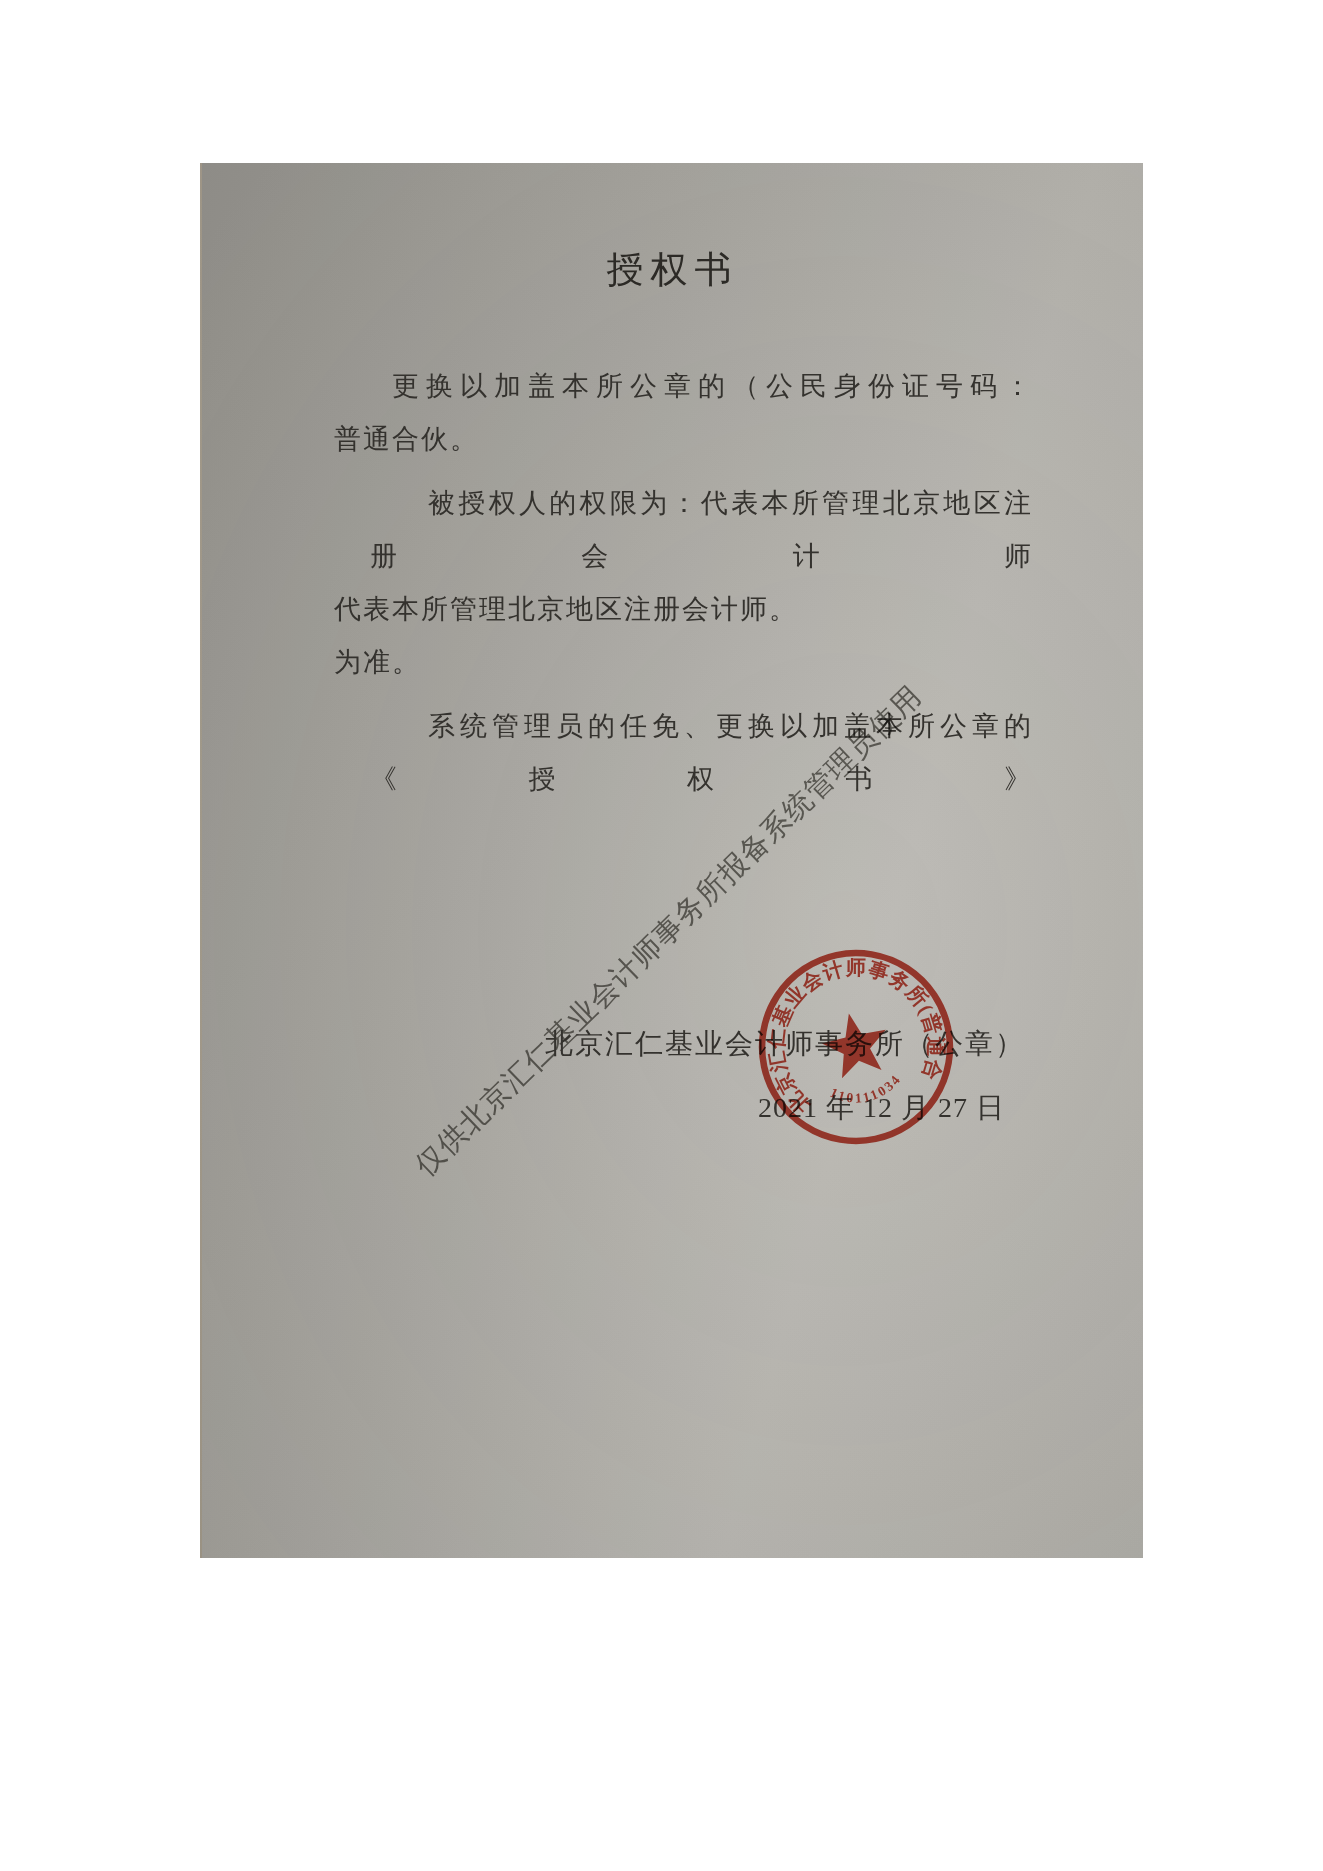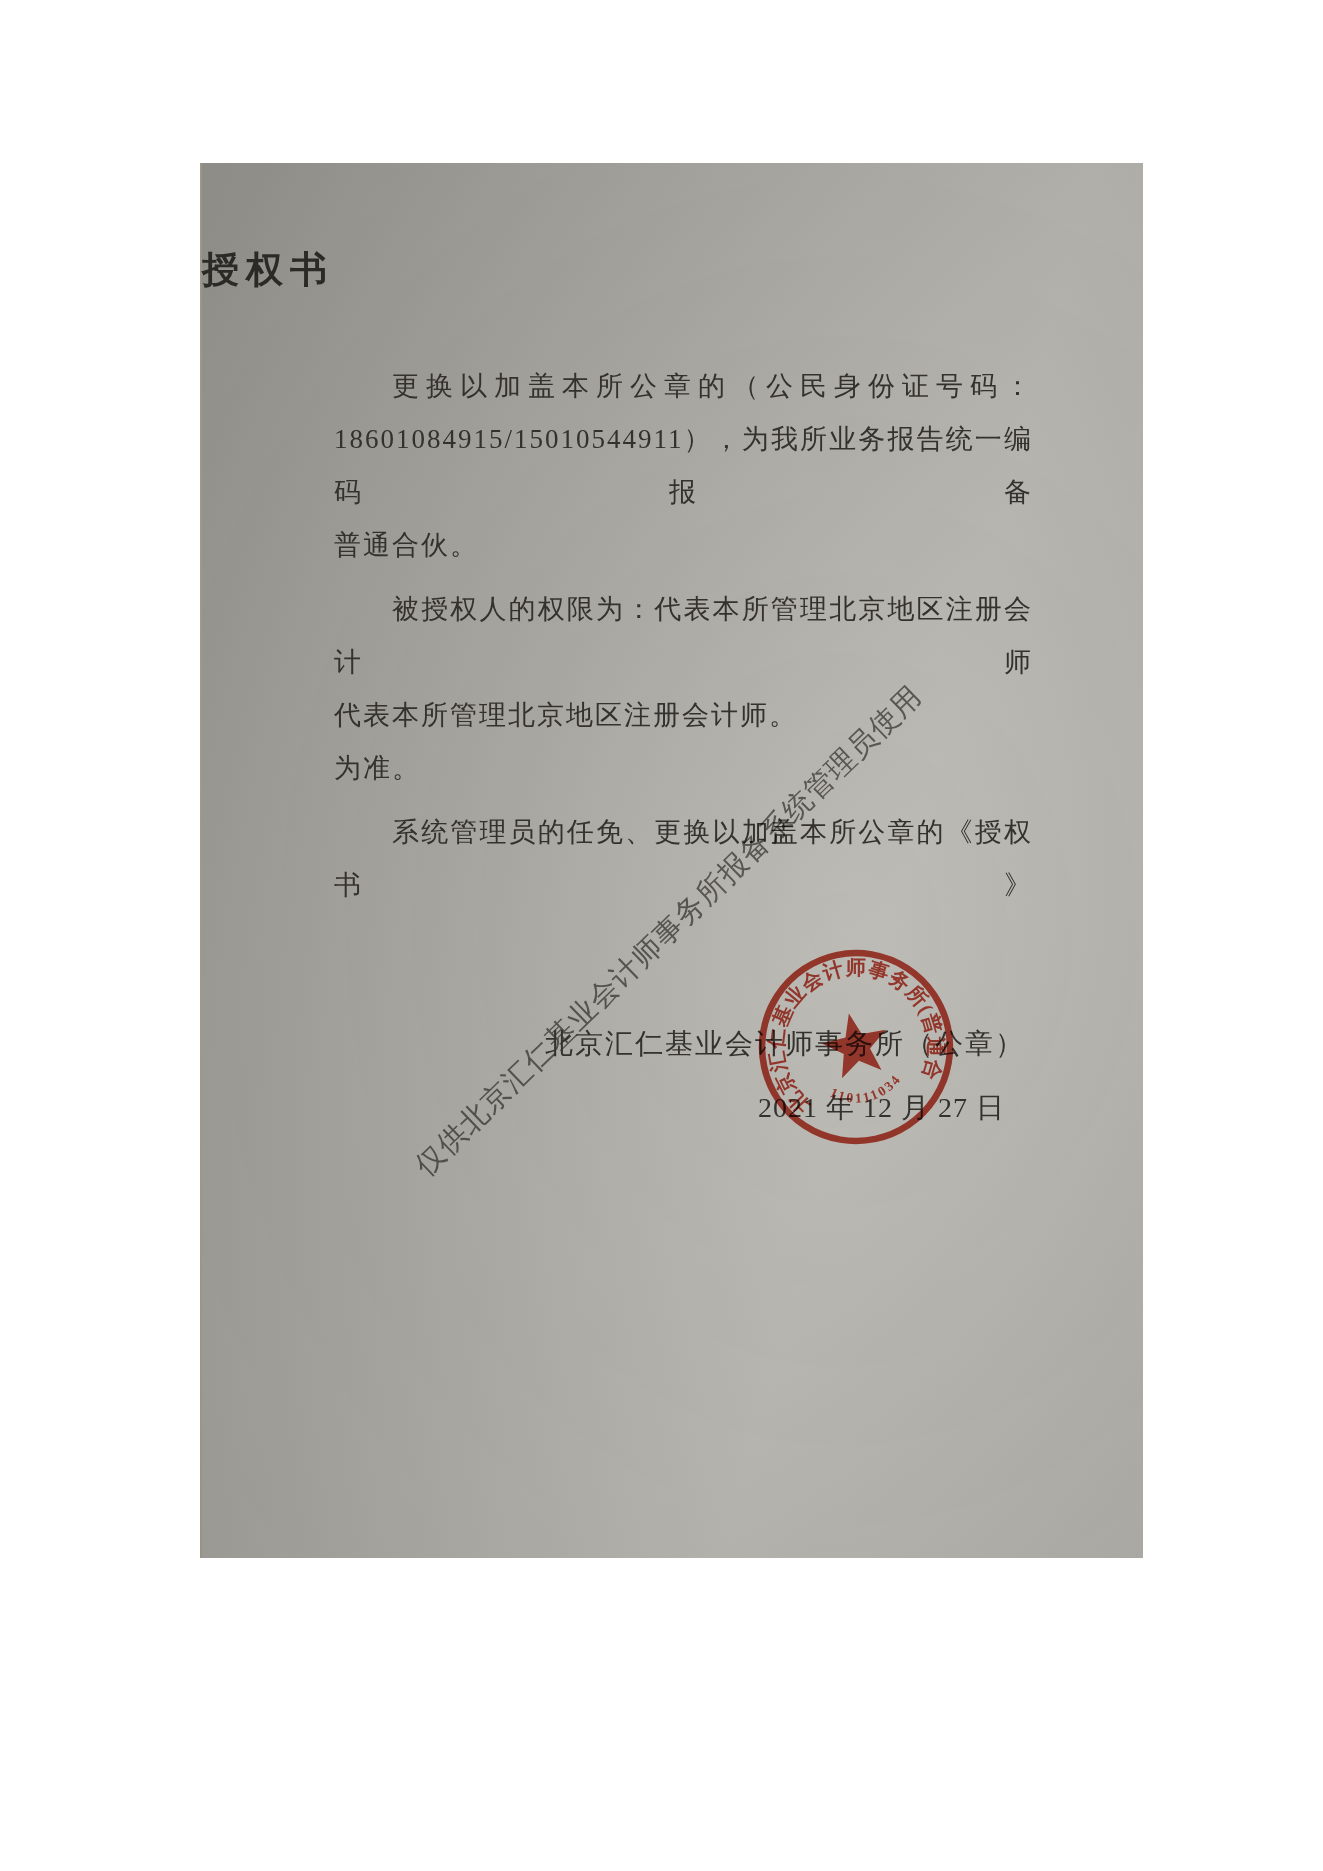--- a/index.html
+++ b/index.html
@@ -8,33 +8,33 @@
     font-family:"Liberation Serif","DejaVu Serif",serif;
   }
   .scan-photo{
     position:absolute;left:200px;top:163px;width:941px;height:1395px;
     background:
       radial-gradient(ellipse at 68% 55%, rgba(255,255,255,0.10) 0%, rgba(0,0,0,0.05) 95%),
       linear-gradient(105deg,#96948e 0%,#a7a59f 38%,#b6b4ae 68%,#adaba5 100%);
     border-left:2px solid rgba(125,105,75,0.35);
   }
   .doc-title{
-    position:absolute;top:82px;left:0;width:100%;text-align:left;
-    font-size:37px;font-weight:bold;letter-spacing:7px;color:#2c2a26;
+    position:absolute;top:82px;left:0;width:100%;text-align:center;
+    font-size:37px;font-weight:normal;letter-spacing:7px;color:#2c2a26;
   }
   .doc-body{
     position:absolute;left:132px;right:110px;top:197px;
   }
   .line{
     font-size:27px;line-height:53px;letter-spacing:2px;color:#34322e;
     text-align:justify;text-align-last:justify;
   }
   .line.last{text-align:justify;text-align-last:left;}
   .line.indent{text-indent:58px;}
-  .line.gap{margin-top:11px;}
+  .line.gap{margin-top:11px;margin-left:36px;}
   .signature-line{
     position:absolute;top:862px;right:118px;
     font-size:28px;letter-spacing:2px;color:#34322e;
   }
   .date-line{
     position:absolute;top:926px;right:138px;
     font-size:28px;letter-spacing:1px;color:#34322e;
   }
   .watermark{
     position:absolute;left:122px;top:748px;width:690px;text-align:center;
@@ -56,21 +56,20 @@
 </style>
 </head>
 <body>
 
 <div class="scan-photo">
 
   <div class="doc-title">授权书</div>
 
   <div class="doc-body">
     <div class="line indent">更换以加盖本所公章的（公民身份证号码：</div>
-    <div class="line">18601084915/15010544911），为我所业务报告统一编码报备</div>
     <div class="line last">普通合伙。</div>
     <div class="line indent gap">被授权人的权限为：代表本所管理北京地区注册会计师</div>
     <div class="line last">代表本所管理北京地区注册会计师。</div>
     <div class="line last">为准。</div>
     <div class="line indent gap">系统管理员的任免、更换以加盖本所公章的《授权书》</div>
   </div>
 
   <div class="watermark">仅供北京汇仁基业会计师事务所报备系统管理员使用</div>
 
   <div class="signature-line">北京汇仁基业会计师事务所（公章）</div>

